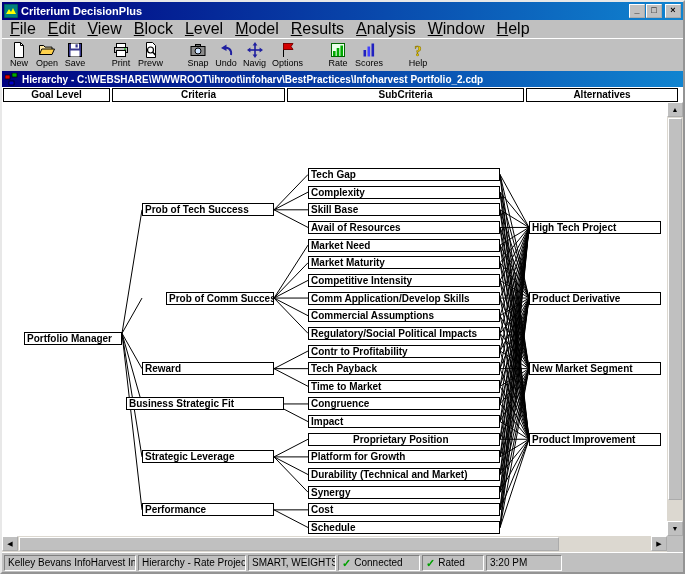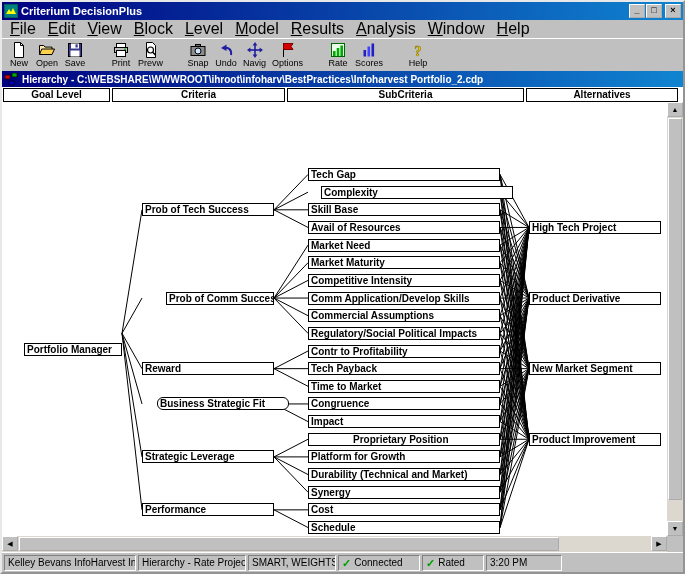--- a/index.html
+++ b/index.html
@@ -350,38 +350,38 @@
               <line x1="498" y1="407.84999999999997" x2="527" y2="125.44999999999999"></line>
               <line x1="498" y1="407.84999999999997" x2="527" y2="196.04999999999998"></line>
               <line x1="498" y1="407.84999999999997" x2="527" y2="266.65"></line>
               <line x1="498" y1="407.84999999999997" x2="527" y2="337.25"></line>
               <line x1="272" y1="407.84999999999997" x2="306" y2="425.5"></line>
               <line x1="498" y1="425.5" x2="527" y2="125.44999999999999"></line>
               <line x1="498" y1="425.5" x2="527" y2="196.04999999999998"></line>
               <line x1="498" y1="425.5" x2="527" y2="266.65"></line>
               <line x1="498" y1="425.5" x2="527" y2="337.25"></line>
             </svg>
-            <div class="node" style="left: 22px; top: 241px; width: 98px;">Portfolio Manager</div>
+            <div class="node" style="left: 22px; top: 230px; width: 98px;">Portfolio Manager</div>
             <div class="node" style="left: 140px; top: 101.3px; width: 132px;">Prob of Tech Success</div>
             <div class="node" style="left: 306px; top: 66px; width: 192px;">Tech Gap</div>
-            <div class="node" style="left: 306px; top: 83.65px; width: 192px; margin-left: 13px;">Complexity</div>
+            <div class="node" style="left: 306px; top: 83.65px; width: 192px;">Complexity</div>
             <div class="node" style="left: 306px; top: 101.3px; width: 192px;">Skill Base</div>
             <div class="node" style="left: 306px; top: 118.95px; width: 192px;">Avail of Resources</div>
             <div class="node" style="left: 140px; top: 189.55px; width: 108px; margin-left: 24px;">Prob of Comm Success</div>
             <div class="node" style="left: 306px; top: 136.6px; width: 192px;">Market Need</div>
             <div class="node" style="left: 306px; top: 154.25px; width: 192px;">Market Maturity</div>
             <div class="node" style="left: 306px; top: 171.9px; width: 192px;">Competitive Intensity</div>
             <div class="node" style="left: 306px; top: 189.55px; width: 192px;">Comm Application/Develop Skills</div>
             <div class="node" style="left: 306px; top: 207.2px; width: 192px;">Commercial Assumptions</div>
             <div class="node" style="left: 306px; top: 224.85px; width: 192px;">Regulatory/Social Political Impacts</div>
             <div class="node" style="left: 140px; top: 260.15px; width: 132px;">Reward</div>
             <div class="node" style="left: 306px; top: 242.5px; width: 192px;">Contr to Profitability</div>
             <div class="node" style="left: 306px; top: 260.15px; width: 192px;">Tech Payback</div>
             <div class="node" style="left: 306px; top: 277.8px; width: 192px;">Time to Market</div>
-            <div class="node" style="left: 155px; top: 295.45px; width: 132px; border-radius: 6px;">Business Strategic Fit</div>
+            <div class="node" style="left: 124px; top: 295.45px; width: 158px;">Business Strategic Fit</div>
             <div class="node" style="left: 306px; top: 295.45px; width: 192px;">Congruence</div>
             <div class="node" style="left: 306px; top: 313.1px; width: 192px;">Impact</div>
             <div class="node" style="left: 140px; top: 348.4px; width: 132px;">Strategic Leverage</div>
             <div class="node" style="left: 306px; top: 330.75px; width: 192px; padding-left: 44px;">Proprietary Position</div>
             <div class="node" style="left: 306px; top: 348.4px; width: 192px;">Platform for Growth</div>
             <div class="node" style="left: 306px; top: 366.05px; width: 192px;">Durability (Technical and Market)</div>
             <div class="node" style="left: 306px; top: 383.7px; width: 192px;">Synergy</div>
             <div class="node" style="left: 140px; top: 401.35px; width: 132px;">Performance</div>
             <div class="node" style="left: 306px; top: 401.35px; width: 192px;">Cost</div>
             <div class="node" style="left: 306px; top: 419px; width: 192px;">Schedule</div>

